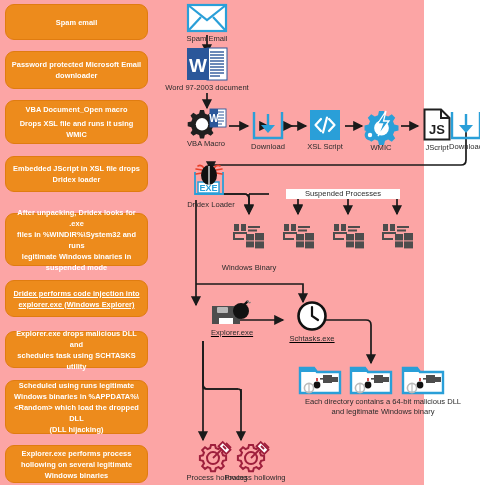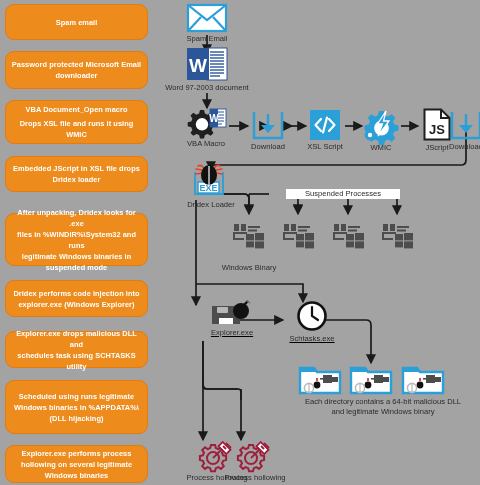--- a/index.html
+++ b/index.html
@@ -1,19 +1,19 @@
 <!DOCTYPE html>
 <html><head>
 <meta charset="utf-8">
 <style>
   html,body{margin:0;padding:0;background:#ffffff;}
   body{width:480px;height:485px;overflow:hidden;
        font-family:"Liberation Sans","DejaVu Sans",sans-serif;
        -webkit-font-smoothing:antialiased;}
-  #root{position:relative;width:480px;height:485px;background:#a3a3a3;}
+  #root{position:relative;width:424px;height:485px;background:#fca5a5;}
 
   
   .callout{
     position:absolute;left:5px;width:143px;
     background:#ED8B1C;
     border:1px solid #E07C10;
     border-radius:9px;
     color:#ffffff;
     font-size:7.4px;
     font-weight:bold;
@@ -68,33 +68,34 @@
     <span class="ln">Dridex loader</span>
   </div>
 
   <div class="callout" style="top:213px;height:53px;">
     <span class="ln">After unpacking, Dridex looks for .exe</span>
     <span class="ln">files in %WINDIR%\System32 and runs</span>
     <span class="ln">legitimate Windows binaries in</span>
     <span class="ln">suspended mode</span>
   </div>
 
-  <div class="callout" style="top:280px;height:37px;">
+  <div class="callout" style="top:280px;height:37px;text-decoration:underline;">
     <span class="ln">Dridex performs code injection into</span>
     <span class="ln">explorer.exe (Windows Explorer)</span>
   </div>
 
   <div class="callout" style="top:331px;height:37px;">
     <span class="ln">Explorer.exe drops malicious DLL and</span>
     <span class="ln">schedules task using SCHTASKS utility</span>
   </div>
 
   <div class="callout" style="top:380px;height:54px;">
     <span class="ln">Scheduled using runs legitimate</span>
     <span class="ln">Windows binaries in %APPDATA%\</span>
+    <span class="ln">&lt;Random&gt; which load the dropped DLL</span>
     <span class="ln">(DLL hijacking)</span>
   </div>
 
   <div class="callout" style="top:445px;height:38px;">
     <span class="ln">Explorer.exe performs process</span>
     <span class="ln">hollowing on several legitimate</span>
     <span class="ln">Windows binaries</span>
   </div>
 
   <svg id="wires" viewBox="0 0 480 485">

